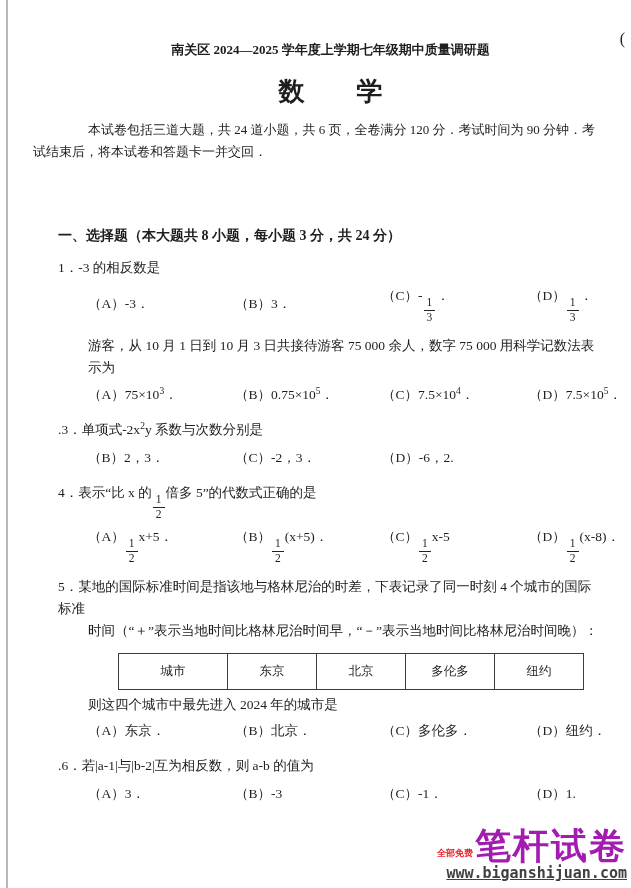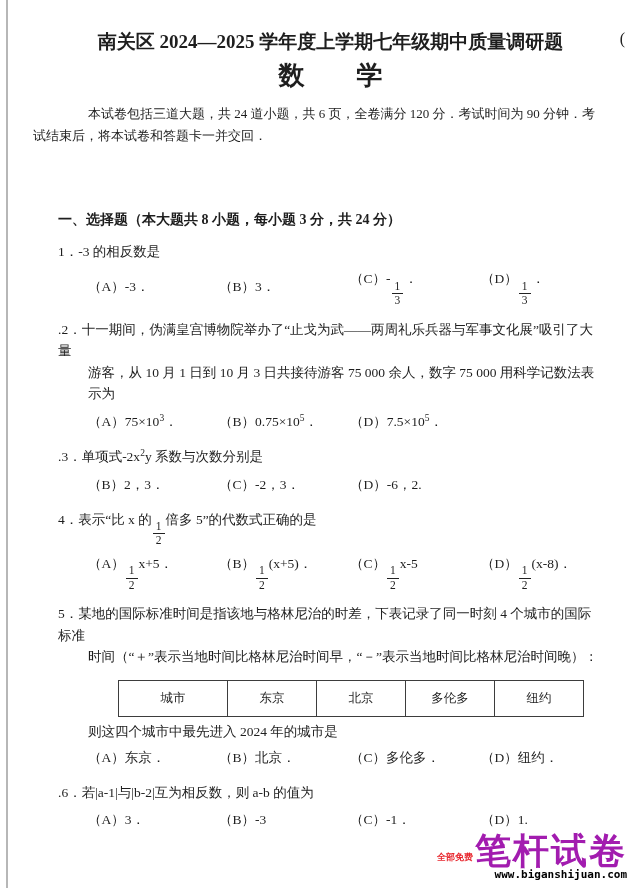--- a/index.html
+++ b/index.html
@@ -7,44 +7,44 @@
     position:relative;
     width:631px;height:888px;
     background:#ffffff;
     font-family:"Liberation Serif","DejaVu Serif",serif;
     color:#1e1e1e;
     overflow:hidden;
   }
   .edge-line{position:absolute;left:6px;top:0;bottom:0;width:2px;background:#b7b7b7;}
   .corner-mark{position:absolute;top:30px;right:6px;font-size:16px;color:#222;}
   .content{padding:26px 28px 0 58px;}
-  .title{margin:4px;text-align:center;font-size:19px;font-weight:bold;line-height:1.25;}
+  .title{margin:16px;text-align:center;font-size:13px;font-weight:bold;line-height:1.25;}
   .subject{text-align:center;font-size:26px;font-weight:bold;margin:3px 0 10px;white-space:pre;}
   .intro{margin:0 0 0 -25px;font-size:13px;line-height:22px;}
   .intro-l1{text-indent:55px;}
   .section-heading{margin-top:64px;font-size:14px;font-weight:bold;}
   .stem{margin:12px 0 2px;font-size:13.5px;line-height:1.6;}
   .stem-cont{padding-left:30px;}
-  .opts{display:flex;align-items:center;padding-left:30px;margin:6px 0 8px;font-size:13.5px;line-height:1.7;}
+  .opts{display:flex;align-items:center;padding-left:30px;margin:6px 0 8px;font-size:13.5px;line-height:1.7;gap:16px;}
   .opt{width:131px;flex:0 0 auto;}
   .opt:last-child{width:auto;}
   sup{font-size:9.5px;line-height:0;}
   .frac{display:inline-flex;flex-direction:column;text-align:center;vertical-align:-0.55em;line-height:1;font-size:11.5px;margin:0 1px;}
   .frac .fnum{border-bottom:1px solid #222;padding:0 3px 1px;}
   .frac .fden{padding-top:1px;}
   .tbl{border-collapse:collapse;margin:12px 0 6px 60px;}
   .tbl td{border:1.5px solid #3d3d3d;text-align:center;font-size:12.5px;height:35px;padding:0 6px;}
   .tbl td.c0{width:96px;}
   .tbl td.cn{width:76px;}
   .after-table{margin:4px 0 2px;padding-left:30px;font-size:13.5px;}
   .watermark{position:absolute;right:4px;bottom:6px;text-align:right;}
   .wm-top{display:flex;align-items:flex-end;justify-content:flex-end;}
   .wm-free{color:#e8262d;font-size:9px;font-weight:bold;margin-right:2px;margin-bottom:5px;font-family:"DejaVu Sans",sans-serif;white-space:pre;}
   .wm-brand{font-size:36px;font-weight:900;line-height:1.05;letter-spacing:2px;color:#a21caf;font-family:"DejaVu Sans",sans-serif;margin-top:32px;}
-  .wm-url{font-family:"DejaVu Sans Mono",monospace;font-size:11px;font-weight:bold;line-height:1.15;color:#000000;}
+  .wm-url{font-family:"DejaVu Sans Mono",monospace;font-size:15px;font-weight:bold;line-height:1.15;color:#404040;text-decoration:underline;}
 </style>
 </head>
 <body>
 
 <div class="paper">
   <div class="edge-line"></div>
   <div class="corner-mark">(</div>
 
   <div class="content">
     <h1 class="title">南关区 2024—2025 学年度上学期七年级期中质量调研题</h1>
@@ -68,26 +68,26 @@
             </span><span>．</span></span>
         <span class="opt"><span>（D）</span><span class="frac">
               <span class="fnum">1</span>
               <span class="fden">3</span>
             </span><span>．</span></span>
       </div>
     </div>
 
     <div>
       <div class="stem">
-        <div>.2．十一期间，伪满皇宫博物院举办了“止戈为武——两周礼乐兵器与军事文化展”吸引了大量</div>
         <div class="stem-cont">游客，从 10 月 1 日到 10 月 3 日共接待游客 75 000 余人，数字 75 000 用科学记数法表示为</div>
       </div>
       <div class="opts">
         <span class="opt"><span>（A）75×10</span><sup>3</sup><span>．</span></span>
         <span class="opt"><span>（B）0.75×10</span><sup>5</sup><span>．</span></span>
+        <span class="opt"><span>（C）7.5×10</span><sup>4</sup><span>．</span></span>
         <span class="opt"><span>（D）7.5×10</span><sup>5</sup><span>．</span></span>
       </div>
     </div>
 
     <div>
       <div class="stem"><span>.3．单项式-2x</span><sup>2</sup><span>y 系数与次数分别是</span></div>
       <div class="opts">
         <span class="opt">（B）2，3．</span>
         <span class="opt">（C）-2，3．</span>
         <span class="opt">（D）-6，2.</span>

